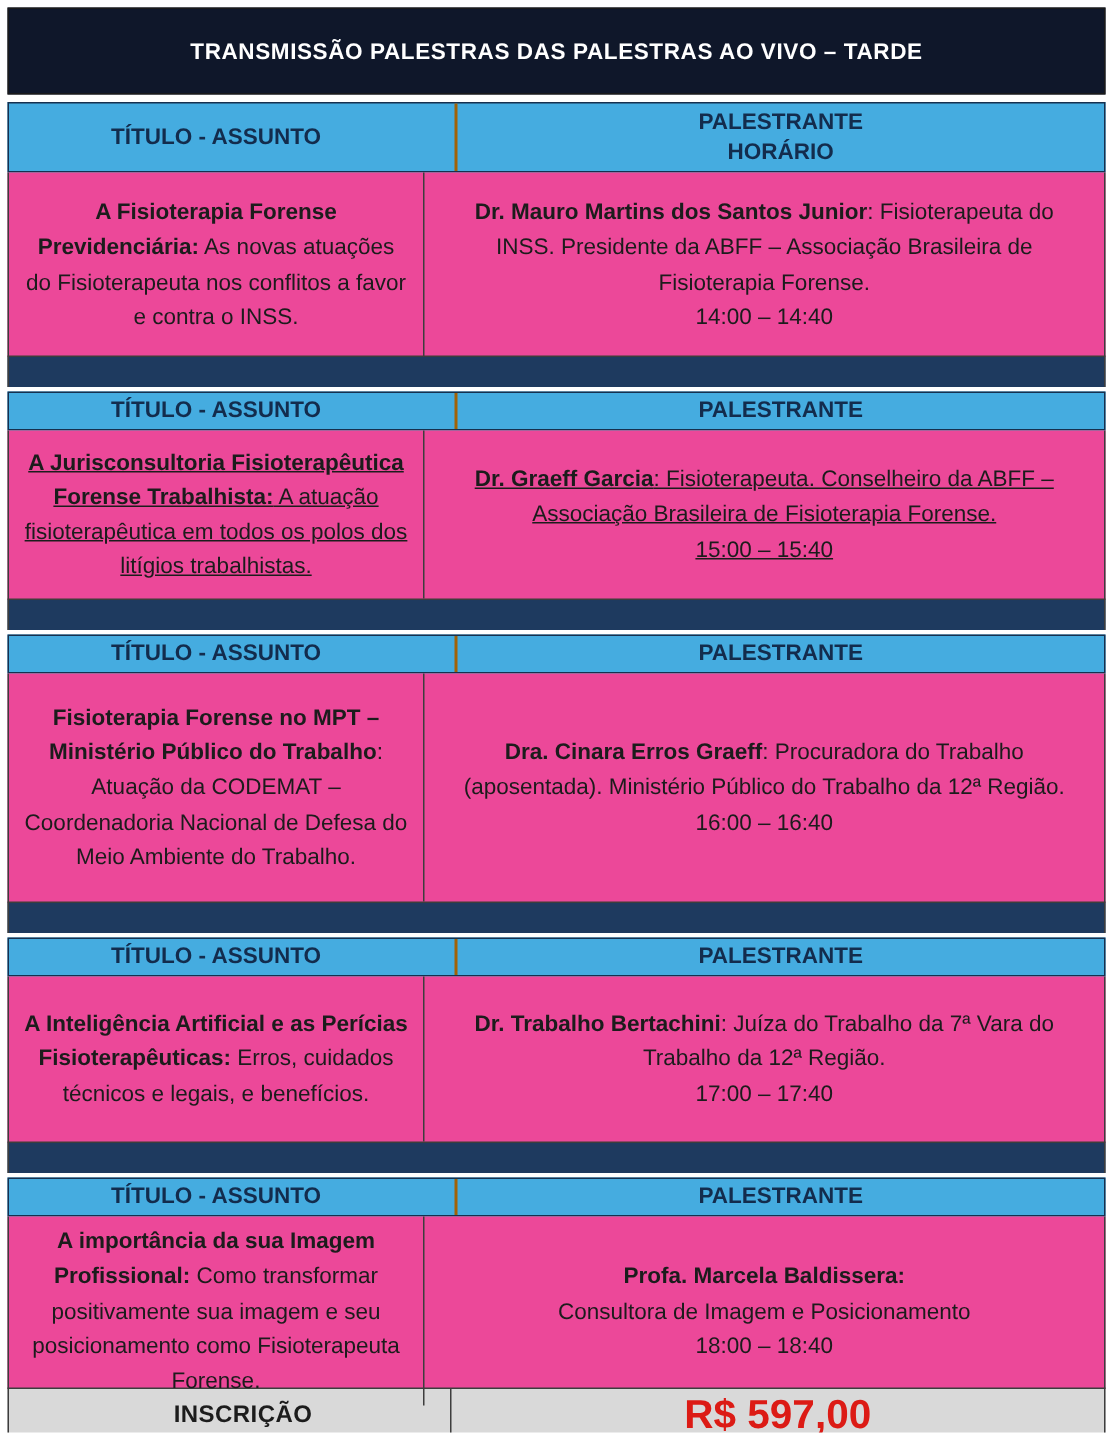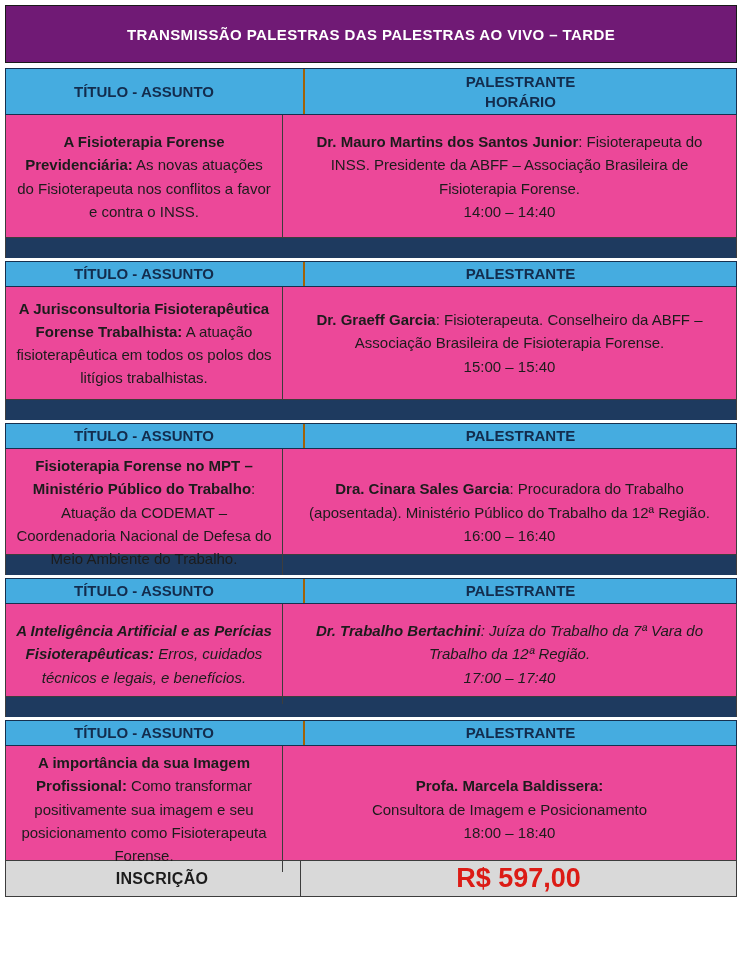--- a/index.html
+++ b/index.html
@@ -1,42 +1,42 @@
 <!DOCTYPE html>
 <html lang="pt"><head>
 <meta charset="utf-8">
 <style>
   * { box-sizing: border-box; }
   body { margin: 0; background: #ffffff; font-family: "Liberation Sans", sans-serif; }
   .sheet {
     width: 742px; height: 955px; background: #fff; padding: 5px;
   }
   .title-bar {
-    height: 58px; background: #701a75; border: 1px solid #1a1a1a;
+    height: 58px; background: #0f172a; border: 1px solid #1a1a1a;
     color: #ffffff; font-weight: bold; font-size: 15px; letter-spacing: .4px;
     display: flex; align-items: center; justify-content: center; text-align: center;
     margin-bottom: 5px;
   }
   .band { display: grid; grid-template-columns: 276px 1fr; }
   .band .cell { display: flex; flex-direction: column; align-items: center; justify-content: center; text-align: center; }
 
   .band.colhead { background: #45ace0; border: 1px solid #16304f; gap: 21px; }
   .band.colhead .cell { color: #132c4d; font-weight: bold; font-size: 15px; line-height: 20px; padding: 2px 6px; }
   .band.colhead .cell.right { border-left: 2px solid #a16207; }
   .colhead.tall { height: 47px; }
   .colhead.slim { height: 26px; }
 
   .band.content {
     background: #ec4899; border: 1px solid #3d3d3d; border-top: none;
     font-size: 15px; line-height: 1.55; color: #1c1c1c;
   }
   .band.content .cell { padding: 5px 10px; }
   .band.content .cell.right { border-left: 1px solid #3d3d3d; padding: 15px 14px; }
-  .r1 { height: 123px; } .r2 { height: 113px; } .r3 { height: 106px; }
-  .r4 { height: 93px; font-style: italic; }  .r5 { height: 115px; }
+  .r1 { height: 123px; } .r2 { height: 113px; text-decoration: underline; } .r3 { height: 153px; }
+  .r4 { height: 111px; }  .r5 { height: 115px; }
 
   .b { font-weight: bold; }
   .time { display: block; }
   .own-line { display: block; }
 
   .sep {
     height: 20px; background: #1e3a5f;
     border-left: 1px solid #3d3d3d; border-right: 1px solid #3d3d3d;
     margin-bottom: 3px;
   }
@@ -85,21 +85,21 @@
 
   <div class="band colhead slim">
     <div class="cell left">TÍTULO - ASSUNTO</div>
     <div class="cell right">PALESTRANTE</div>
   </div>
   <div class="band content r3">
     <div class="cell left">
       <div><span class="b">Fisioterapia Forense no MPT – Ministério Público do Trabalho</span><span>: Atuação da CODEMAT – Coordenadoria Nacional de Defesa do Meio Ambiente do Trabalho.</span></div>
     </div>
     <div class="cell right">
-      <div><span class="b">Dra. Cinara Sales Garcia</span><span>: Procuradora do Trabalho (aposentada). Ministério Público do Trabalho da 12ª Região.</span><span class="time">16:00 – 16:40</span></div>
+      <div><span class="b">Dra. Cinara Erros Graeff</span><span>: Procuradora do Trabalho (aposentada). Ministério Público do Trabalho da 12ª Região.</span><span class="time">16:00 – 16:40</span></div>
     </div>
   </div>
   <div class="sep"></div>
 
   <div class="band colhead slim">
     <div class="cell left">TÍTULO - ASSUNTO</div>
     <div class="cell right">PALESTRANTE</div>
   </div>
   <div class="band content r4">
     <div class="cell left">

